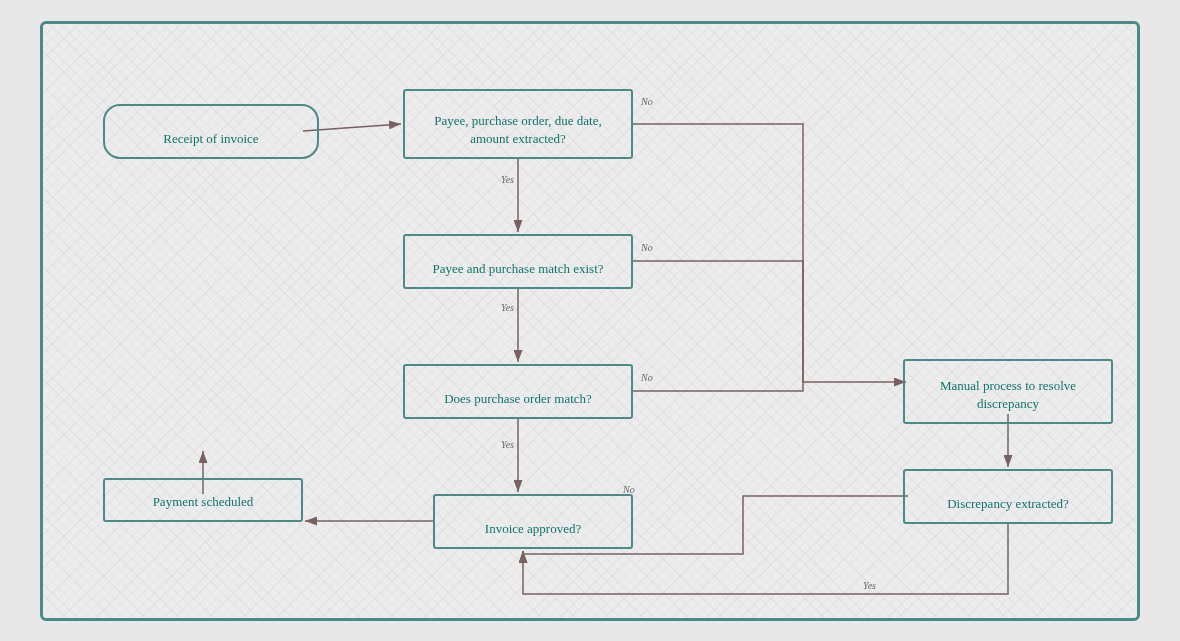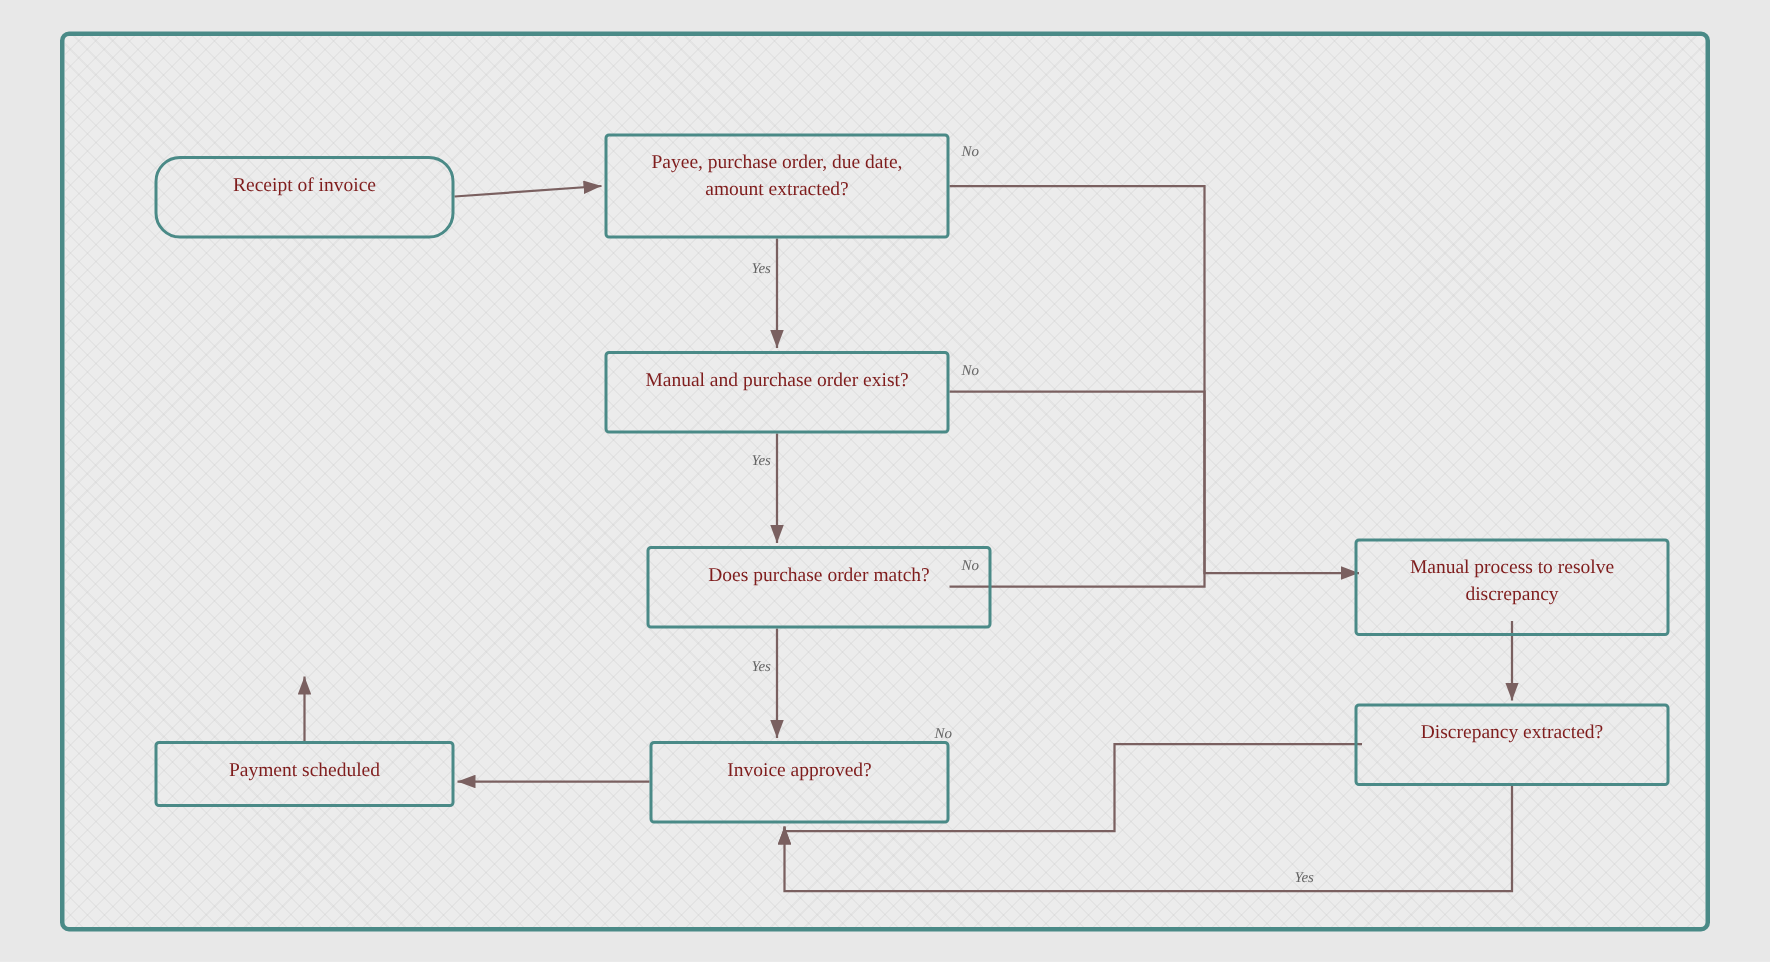--- a/index.html
+++ b/index.html
@@ -51,25 +51,25 @@
       position: absolute;
       inset: 0;
       z-index: 1;
     }
 
     .box {
       position: absolute;
       border: 2px solid #4a8a87;
       background: transparent;
       display: flex;
-      align-items: flex-start;
+      align-items: flex-end;
       justify-content: center;
       text-align: center;
       font-size: 13px;
-      color: #7f1d1d;
+      color: #0f766e;
       line-height: 1.4;
       padding: 8px 12px;
       border-radius: 3px;
     }
 
     svg.arrows {
       position: absolute;
       inset: 0;
       width: 100%;
       height: 100%;
@@ -118,41 +118,41 @@
       <polyline points="590,367 760,367 760,358" stroke="#7a6060" stroke-width="1.5" fill="none"></polyline>
 
       <line x1="965" y1="390" x2="965" y2="443" stroke="#7a6060" stroke-width="1.5" marker-end="url(#arrowhead)"></line>
 
       <polyline points="865,472 700,472 700,530 480,530 480,527" stroke="#7a6060" stroke-width="1.5" fill="none" marker-end="url(#arrowhead)"></polyline>
 
       <polyline points="965,500 965,570 480,570 480,527" stroke="#7a6060" stroke-width="1.5" fill="none" marker-end="url(#arrowhead)"></polyline>
 
     </svg>
 
-    <div class="box" style="left:60px; top:80px; width:200px; height:55px;border-radius:17px;">
+    <div class="box" style="left:60px; top:80px; width:216px; height:55px;border-radius:17px;">
       <span>Receipt of invoice</span>
     </div>
 
     <div class="box" style="left:360px; top:65px; width:230px; height:70px;">
       <span>Payee, purchase order, due date, amount extracted?</span>
     </div>
 
     <div class="box" style="left:360px; top:210px; width:230px; height:55px;">
-      <span>Manual and purchase order exist?</span>
+      <span>Payee and purchase match exist?</span>
     </div>
 
-    <div class="box" style="left:360px; top:340px; width:230px; height:55px;margin-left:28px;">
+    <div class="box" style="left:360px; top:340px; width:230px; height:55px;">
       <span>Does purchase order match?</span>
     </div>
 
     <div class="box" style="left:390px; top:470px; width:200px; height:55px;">
       <span>Invoice approved?</span>
     </div>
 
-    <div class="box" style="left:60px; top:470px; width:200px; height:44px;">
+    <div class="box" style="left:60px; top:454px; width:200px; height:44px;">
       <span>Payment scheduled</span>
     </div>
 
 
     <div class="box" style="left:860px; top:335px; width:210px; height:65px;">
       <span>Manual process to resolve discrepancy</span>
     </div>
 
     <div class="box" style="left:860px; top:445px; width:210px; height:55px;">
       <span>Discrepancy extracted?</span>

